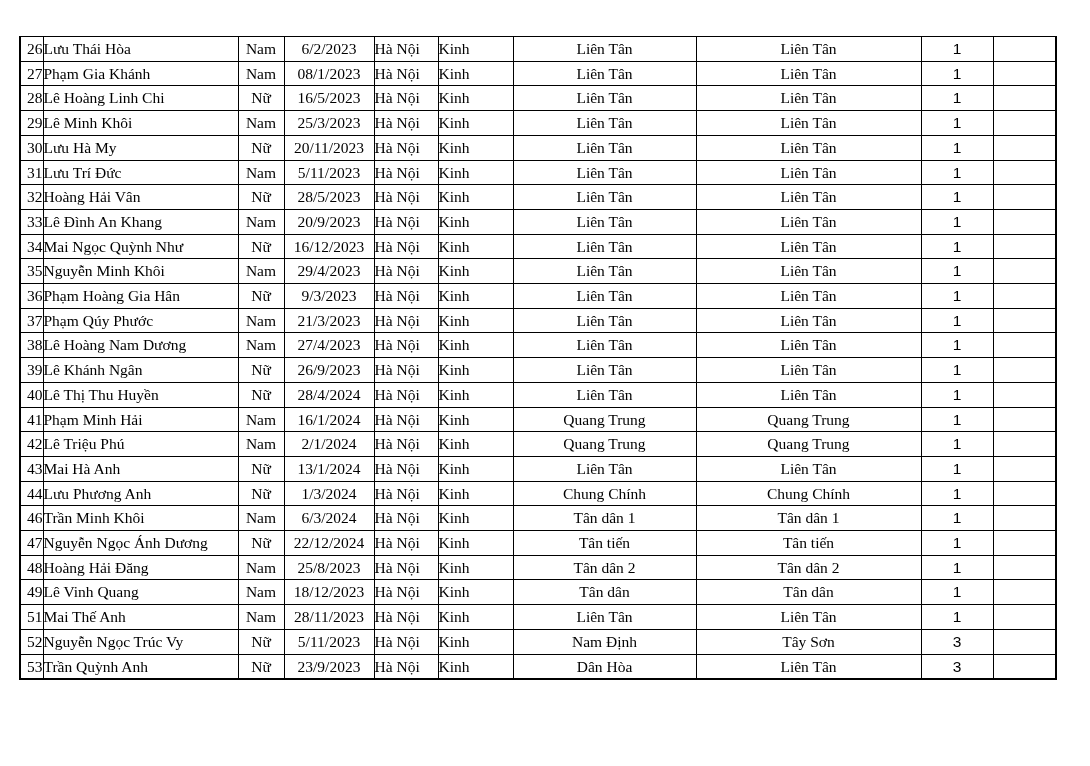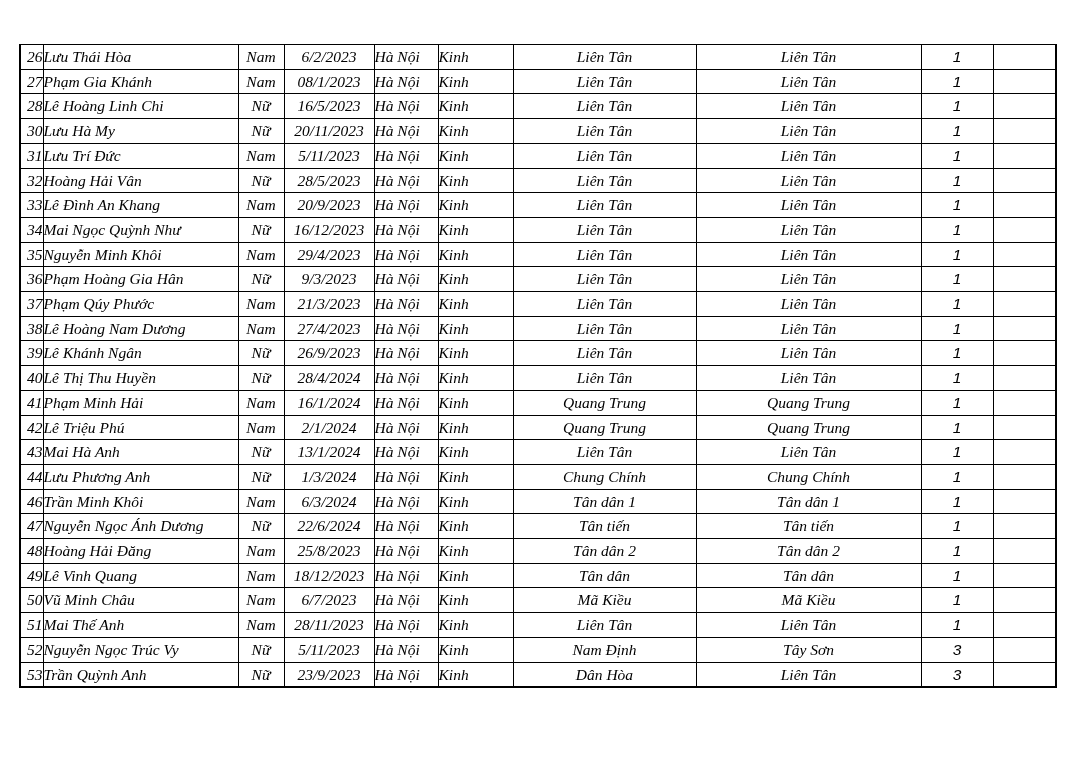--- a/index.html
+++ b/index.html
@@ -10,27 +10,26 @@
   body {
     width: 1090px;
     height: 766px;
     position: relative;
     font-family: "Liberation Serif", serif;
     color: #000000;
   }
   table.records {
     position: absolute;
     left: 19px;
-    top: 44px;
+    top: 36px;
     width: 1036px;
     border-collapse: collapse;
     table-layout: fixed;
     border: 2px solid #000000;
     border-top-width: 1px;
-    font-style: italic;
   }
   table.records td {
     border: 1px solid #000000;
     height: 23.7px;
     padding: 0;
     font-size: 15.5px;
     line-height: 23.7px;
     vertical-align: middle;
     white-space: nowrap;
     overflow: hidden;
@@ -93,20 +92,32 @@
         <td class="c-gender">Nữ</td>
         <td class="c-dob">16/5/2023</td>
         <td class="c-province">Hà Nội</td>
         <td class="c-ethnic">Kinh</td>
         <td class="c-hamlet1">Liên Tân</td>
         <td class="c-hamlet2">Liên Tân</td>
         <td class="c-count">1</td>
         <td class="c-note"></td>
       </tr>
       <tr>
+        <td class="c-no">29</td>
+        <td class="c-name">Lê Minh Khôi</td>
+        <td class="c-gender">Nam</td>
+        <td class="c-dob">25/3/2023</td>
+        <td class="c-province">Hà Nội</td>
+        <td class="c-ethnic">Kinh</td>
+        <td class="c-hamlet1">Liên Tân</td>
+        <td class="c-hamlet2">Liên Tân</td>
+        <td class="c-count">1</td>
+        <td class="c-note"></td>
+      </tr>
+      <tr>
         <td class="c-no">30</td>
         <td class="c-name">Lưu Hà My</td>
         <td class="c-gender">Nữ</td>
         <td class="c-dob">20/11/2023</td>
         <td class="c-province">Hà Nội</td>
         <td class="c-ethnic">Kinh</td>
         <td class="c-hamlet1">Liên Tân</td>
         <td class="c-hamlet2">Liên Tân</td>
         <td class="c-count">1</td>
         <td class="c-note"></td>
@@ -288,21 +299,21 @@
         <td class="c-ethnic">Kinh</td>
         <td class="c-hamlet1">Tân dân 1</td>
         <td class="c-hamlet2">Tân dân 1</td>
         <td class="c-count">1</td>
         <td class="c-note"></td>
       </tr>
       <tr>
         <td class="c-no">47</td>
         <td class="c-name">Nguyễn Ngọc Ánh Dương</td>
         <td class="c-gender">Nữ</td>
-        <td class="c-dob">22/6/2024</td>
+        <td class="c-dob">22/12/2024</td>
         <td class="c-province">Hà Nội</td>
         <td class="c-ethnic">Kinh</td>
         <td class="c-hamlet1">Tân tiến</td>
         <td class="c-hamlet2">Tân tiến</td>
         <td class="c-count">1</td>
         <td class="c-note"></td>
       </tr>
       <tr>
         <td class="c-no">48</td>
         <td class="c-name">Hoàng Hải Đăng</td>
@@ -317,32 +328,20 @@
       </tr>
       <tr>
         <td class="c-no">49</td>
         <td class="c-name">Lê Vinh Quang</td>
         <td class="c-gender">Nam</td>
         <td class="c-dob">18/12/2023</td>
         <td class="c-province">Hà Nội</td>
         <td class="c-ethnic">Kinh</td>
         <td class="c-hamlet1">Tân dân</td>
         <td class="c-hamlet2">Tân dân</td>
-        <td class="c-count">1</td>
-        <td class="c-note"></td>
-      </tr>
-      <tr>
-        <td class="c-no">50</td>
-        <td class="c-name">Vũ Minh Châu</td>
-        <td class="c-gender">Nam</td>
-        <td class="c-dob">6/7/2023</td>
-        <td class="c-province">Hà Nội</td>
-        <td class="c-ethnic">Kinh</td>
-        <td class="c-hamlet1">Mã Kiều</td>
-        <td class="c-hamlet2">Mã Kiều</td>
         <td class="c-count">1</td>
         <td class="c-note"></td>
       </tr>
       <tr>
         <td class="c-no">51</td>
         <td class="c-name">Mai Thế Anh</td>
         <td class="c-gender">Nam</td>
         <td class="c-dob">28/11/2023</td>
         <td class="c-province">Hà Nội</td>
         <td class="c-ethnic">Kinh</td>

